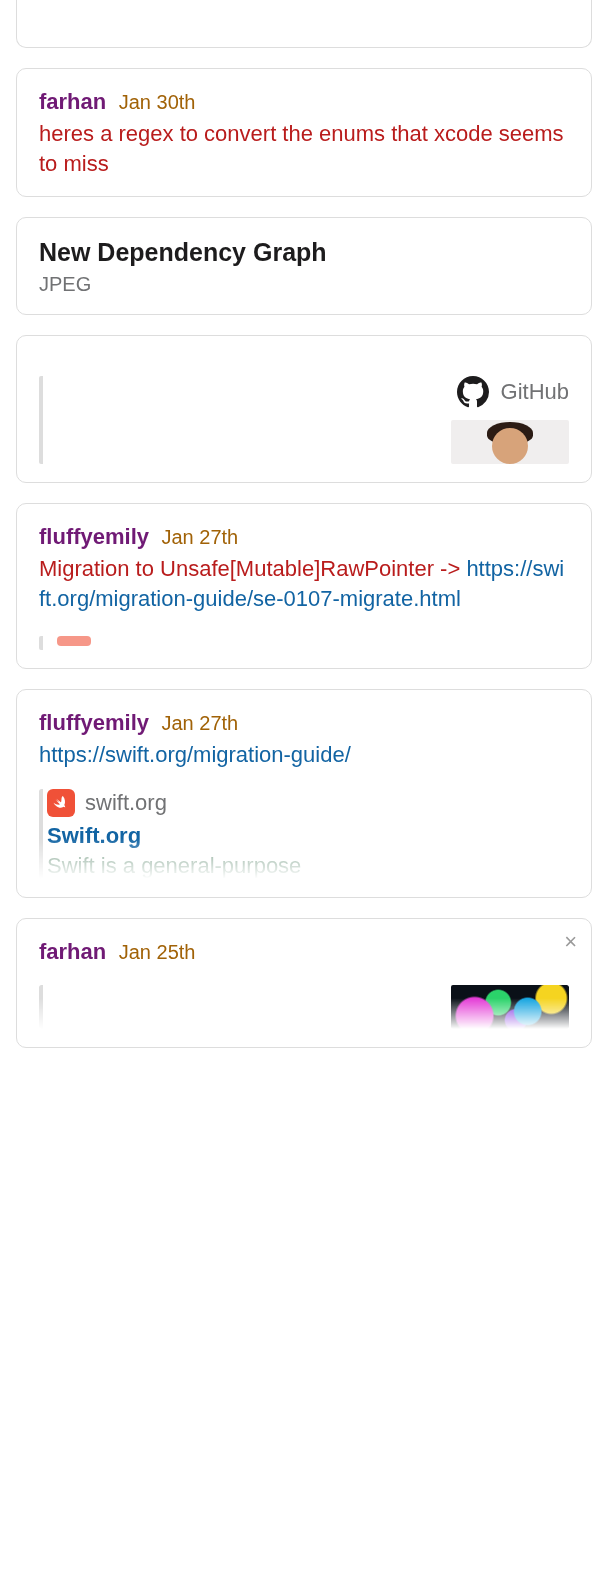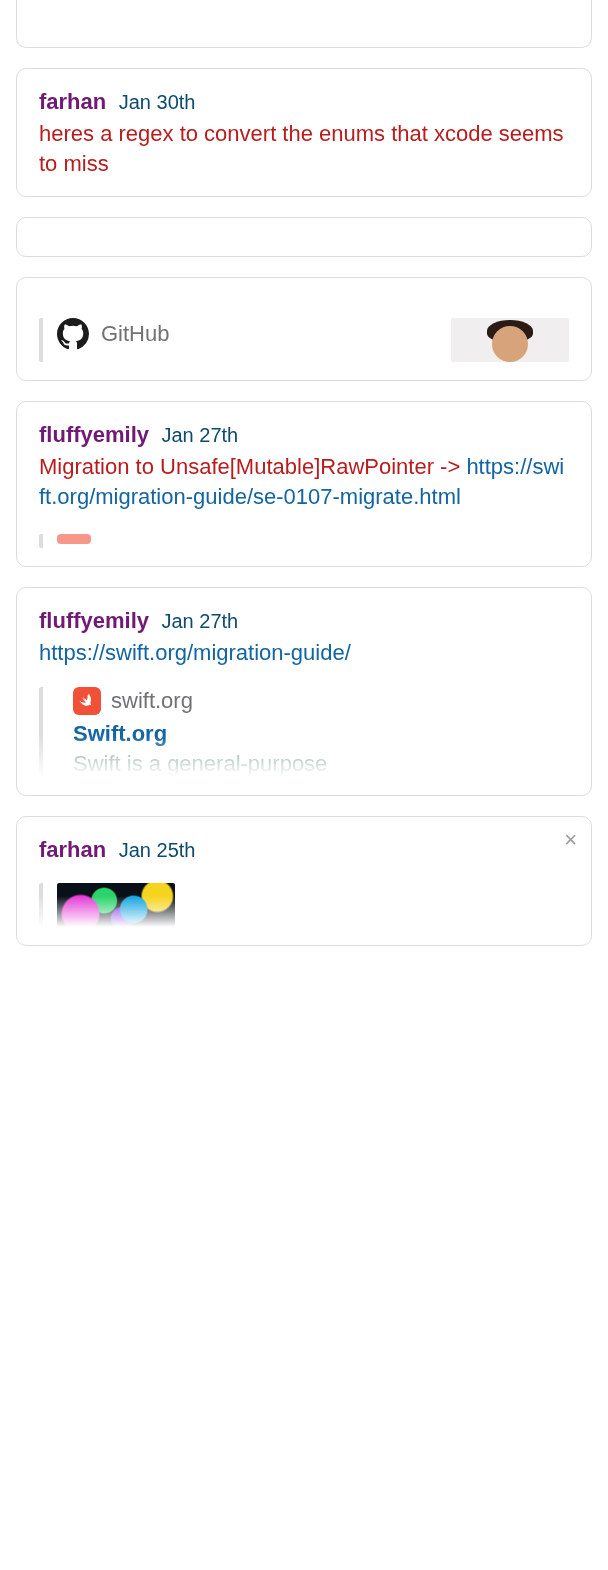--- a/index.html
+++ b/index.html
@@ -27,21 +27,21 @@
   }
   .meta-line { margin-bottom: 4px; }
   .author {
     font-weight: 700;
     font-size: 22px;
     color: #701a75;
     margin-right: 8px;
   }
   .date {
     font-size: 20px;
-    color: #0c4a6e;
+    color: #a16207;
     font-weight: 400;
   }
   .body-text {
     font-size: 22px;
     line-height: 1.35;
     color: #b91c1c;
   }
   .link {
     color: #1264a3;
     font-size: 22px;
@@ -67,24 +67,25 @@
     padding-left: 14px;
     border-left: 4px solid #dddddd;
     border-radius: 2px;
   }
   .attachment.fade {
     mask-image: linear-gradient(to bottom, black 30%, transparent 100%);
     -webkit-mask-image: linear-gradient(to bottom, black 30%, transparent 100%);
   }
   .attach-row {
     display: flex;
-    align-items: flex-start;
+    align-items: flex-end;
     justify-content: space-between;
     gap: 12px;
     width: 100%;
+    flex-direction: column;
   }
   .attach-left { display: flex; align-items: center; gap: 12px; }
   .gh-icon { width: 32px; height: 32px; flex-shrink: 0; }
   .attach-name { font-size: 22px; color: #717274; }
   .thumb {
     width: 118px; height: 44px;
     background: #f0eeee;
     border-radius: 2px;
     flex-shrink: 0;
     position: relative;
@@ -105,21 +106,21 @@
     background:
       radial-gradient(circle at 20% 70%, #e43bd6 0 18%, transparent 20%),
       radial-gradient(circle at 40% 40%, #2bd36a 0 16%, transparent 18%),
       radial-gradient(circle at 65% 60%, #14a4e0 0 16%, transparent 18%),
       radial-gradient(circle at 85% 30%, #f5d420 0 14%, transparent 16%),
       radial-gradient(circle at 55% 80%, #7a2be0 0 14%, transparent 16%),
       #0a1018;
   }
   .unfurl {
     margin-top: 20px;
-    padding-left: 30px;
+    padding-left: 4px;
     border-left: 4px solid #dddddd;
     border-radius: 2px;
     mask-image: linear-gradient(to bottom, black 55%, transparent 100%);
     -webkit-mask-image: linear-gradient(to bottom, black 55%, transparent 100%);
   }
   .unfurl-site-row { display:flex; align-items:center; gap:10px; margin-bottom:6px; }
   .site-name { font-size:22px; color:#717274; }
   .unfurl-title { font-size:22px; color:#1264a3; font-weight:700; margin-bottom:4px; }
   .unfurl-desc { font-size:22px; color:#14532d; font-style: normal; opacity:0.6; }
   .swift-icon {
@@ -156,20 +157,22 @@
 
 <div class="card">
   <div class="meta-line">
     <span class="author">farhan</span>
     <span class="date">Jan 30th</span>
   </div>
   <div class="body-text">heres a regex to convert the enums that xcode seems to miss</div>
 </div>
 
 <div class="card">
+  <div class="file-title">New Dependency Graph</div>
+  <div class="file-type">JPEG</div>
 </div>
 
 <div class="card">
   <div class="attachment">
     <div class="attach-row">
       <div class="attach-left">
         <svg class="gh-icon" viewBox="0 0 16 16">
             <path fill="#1d1c1d" d="M8 0C3.58 0 0 3.58 0 8c0 3.54 2.29 6.53 5.47 7.59.4.07.55-.17.55-.38 0-.19-.01-.82-.01-1.49-2.01.37-2.53-.49-2.69-.94-.09-.23-.48-.94-.82-1.13-.28-.15-.68-.52-.01-.53.63-.01 1.08.58 1.23.82.72 1.21 1.87.87 2.33.66.07-.52.28-.87.51-1.07-1.78-.2-3.64-.89-3.64-3.95 0-.87.31-1.59.82-2.15-.08-.2-.36-1.02.08-2.12 0 0 .67-.21 2.2.82.64-.18 1.32-.27 2-.27.68 0 1.36.09 2 .27 1.53-1.04 2.2-.82 2.2-.82.44 1.1.16 1.92.08 2.12.51.56.82 1.27.82 2.15 0 3.07-1.87 3.75-3.65 3.95.29.25.54.73.54 1.48 0 1.07-.01 1.93-.01 2.2 0 .21.15.46.55.38A8.013 8.013 0 0016 8c0-4.42-3.58-8-8-8z"></path>
           </svg>
         <span class="attach-name">GitHub</span>

